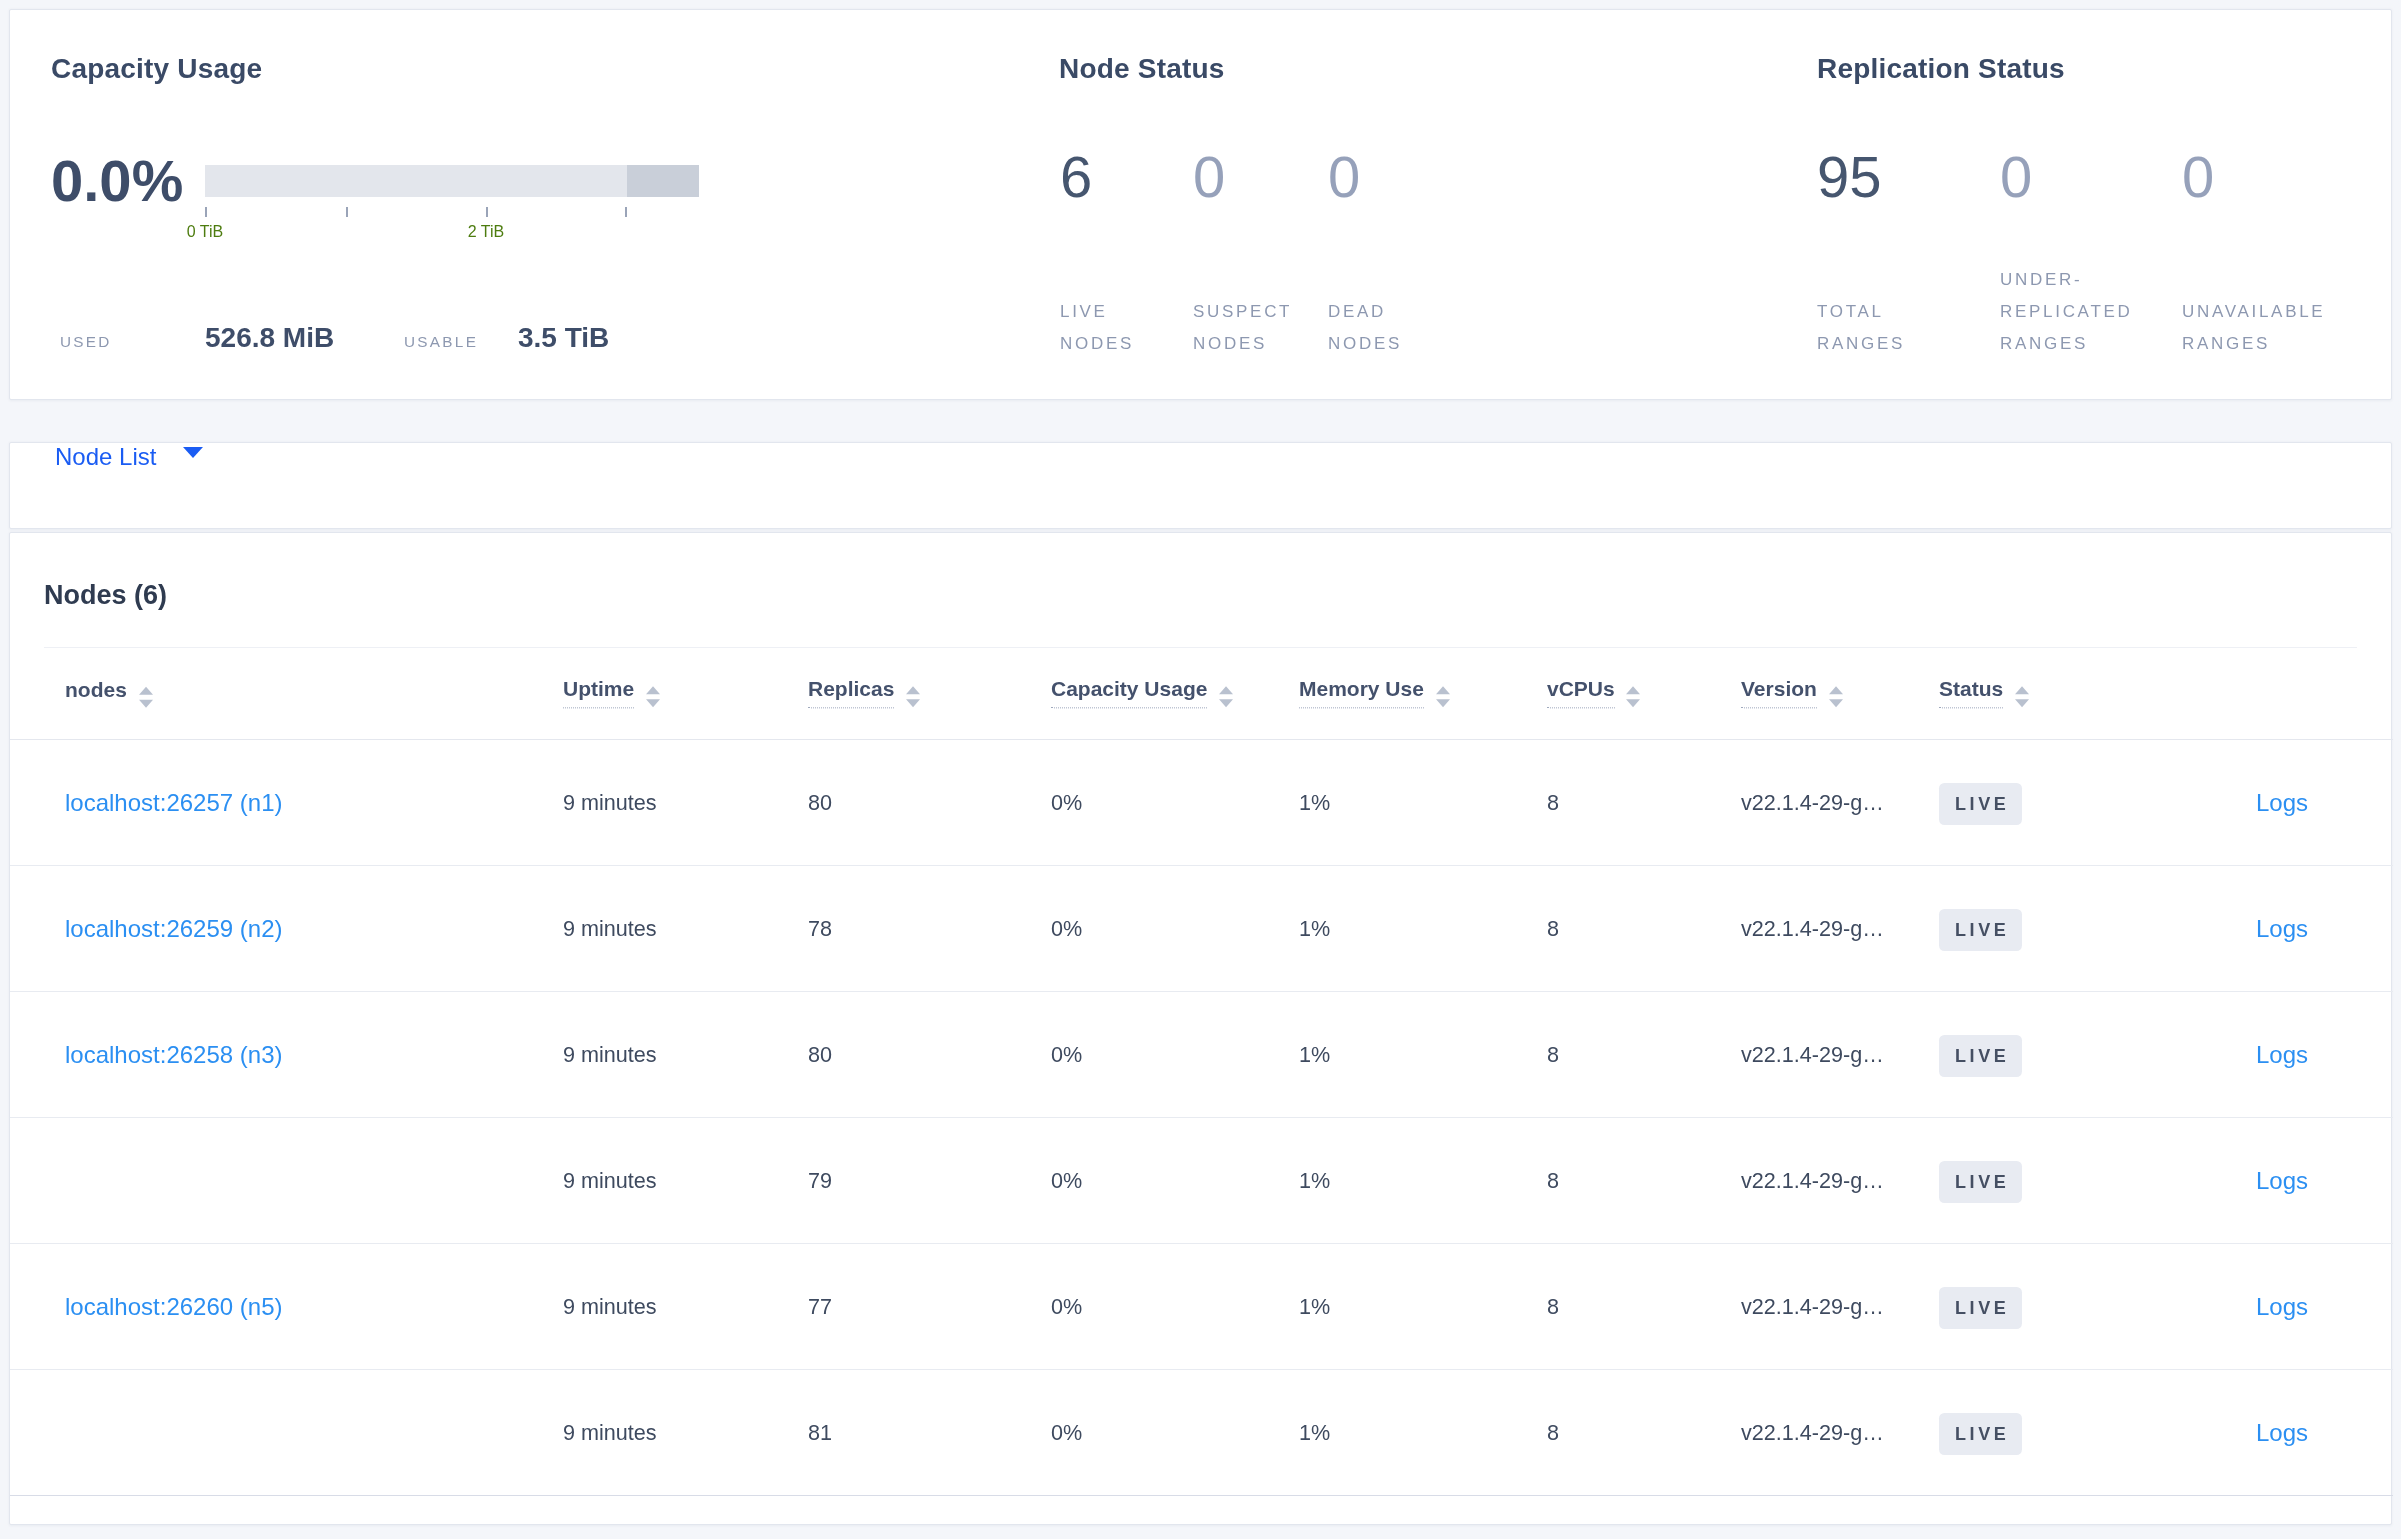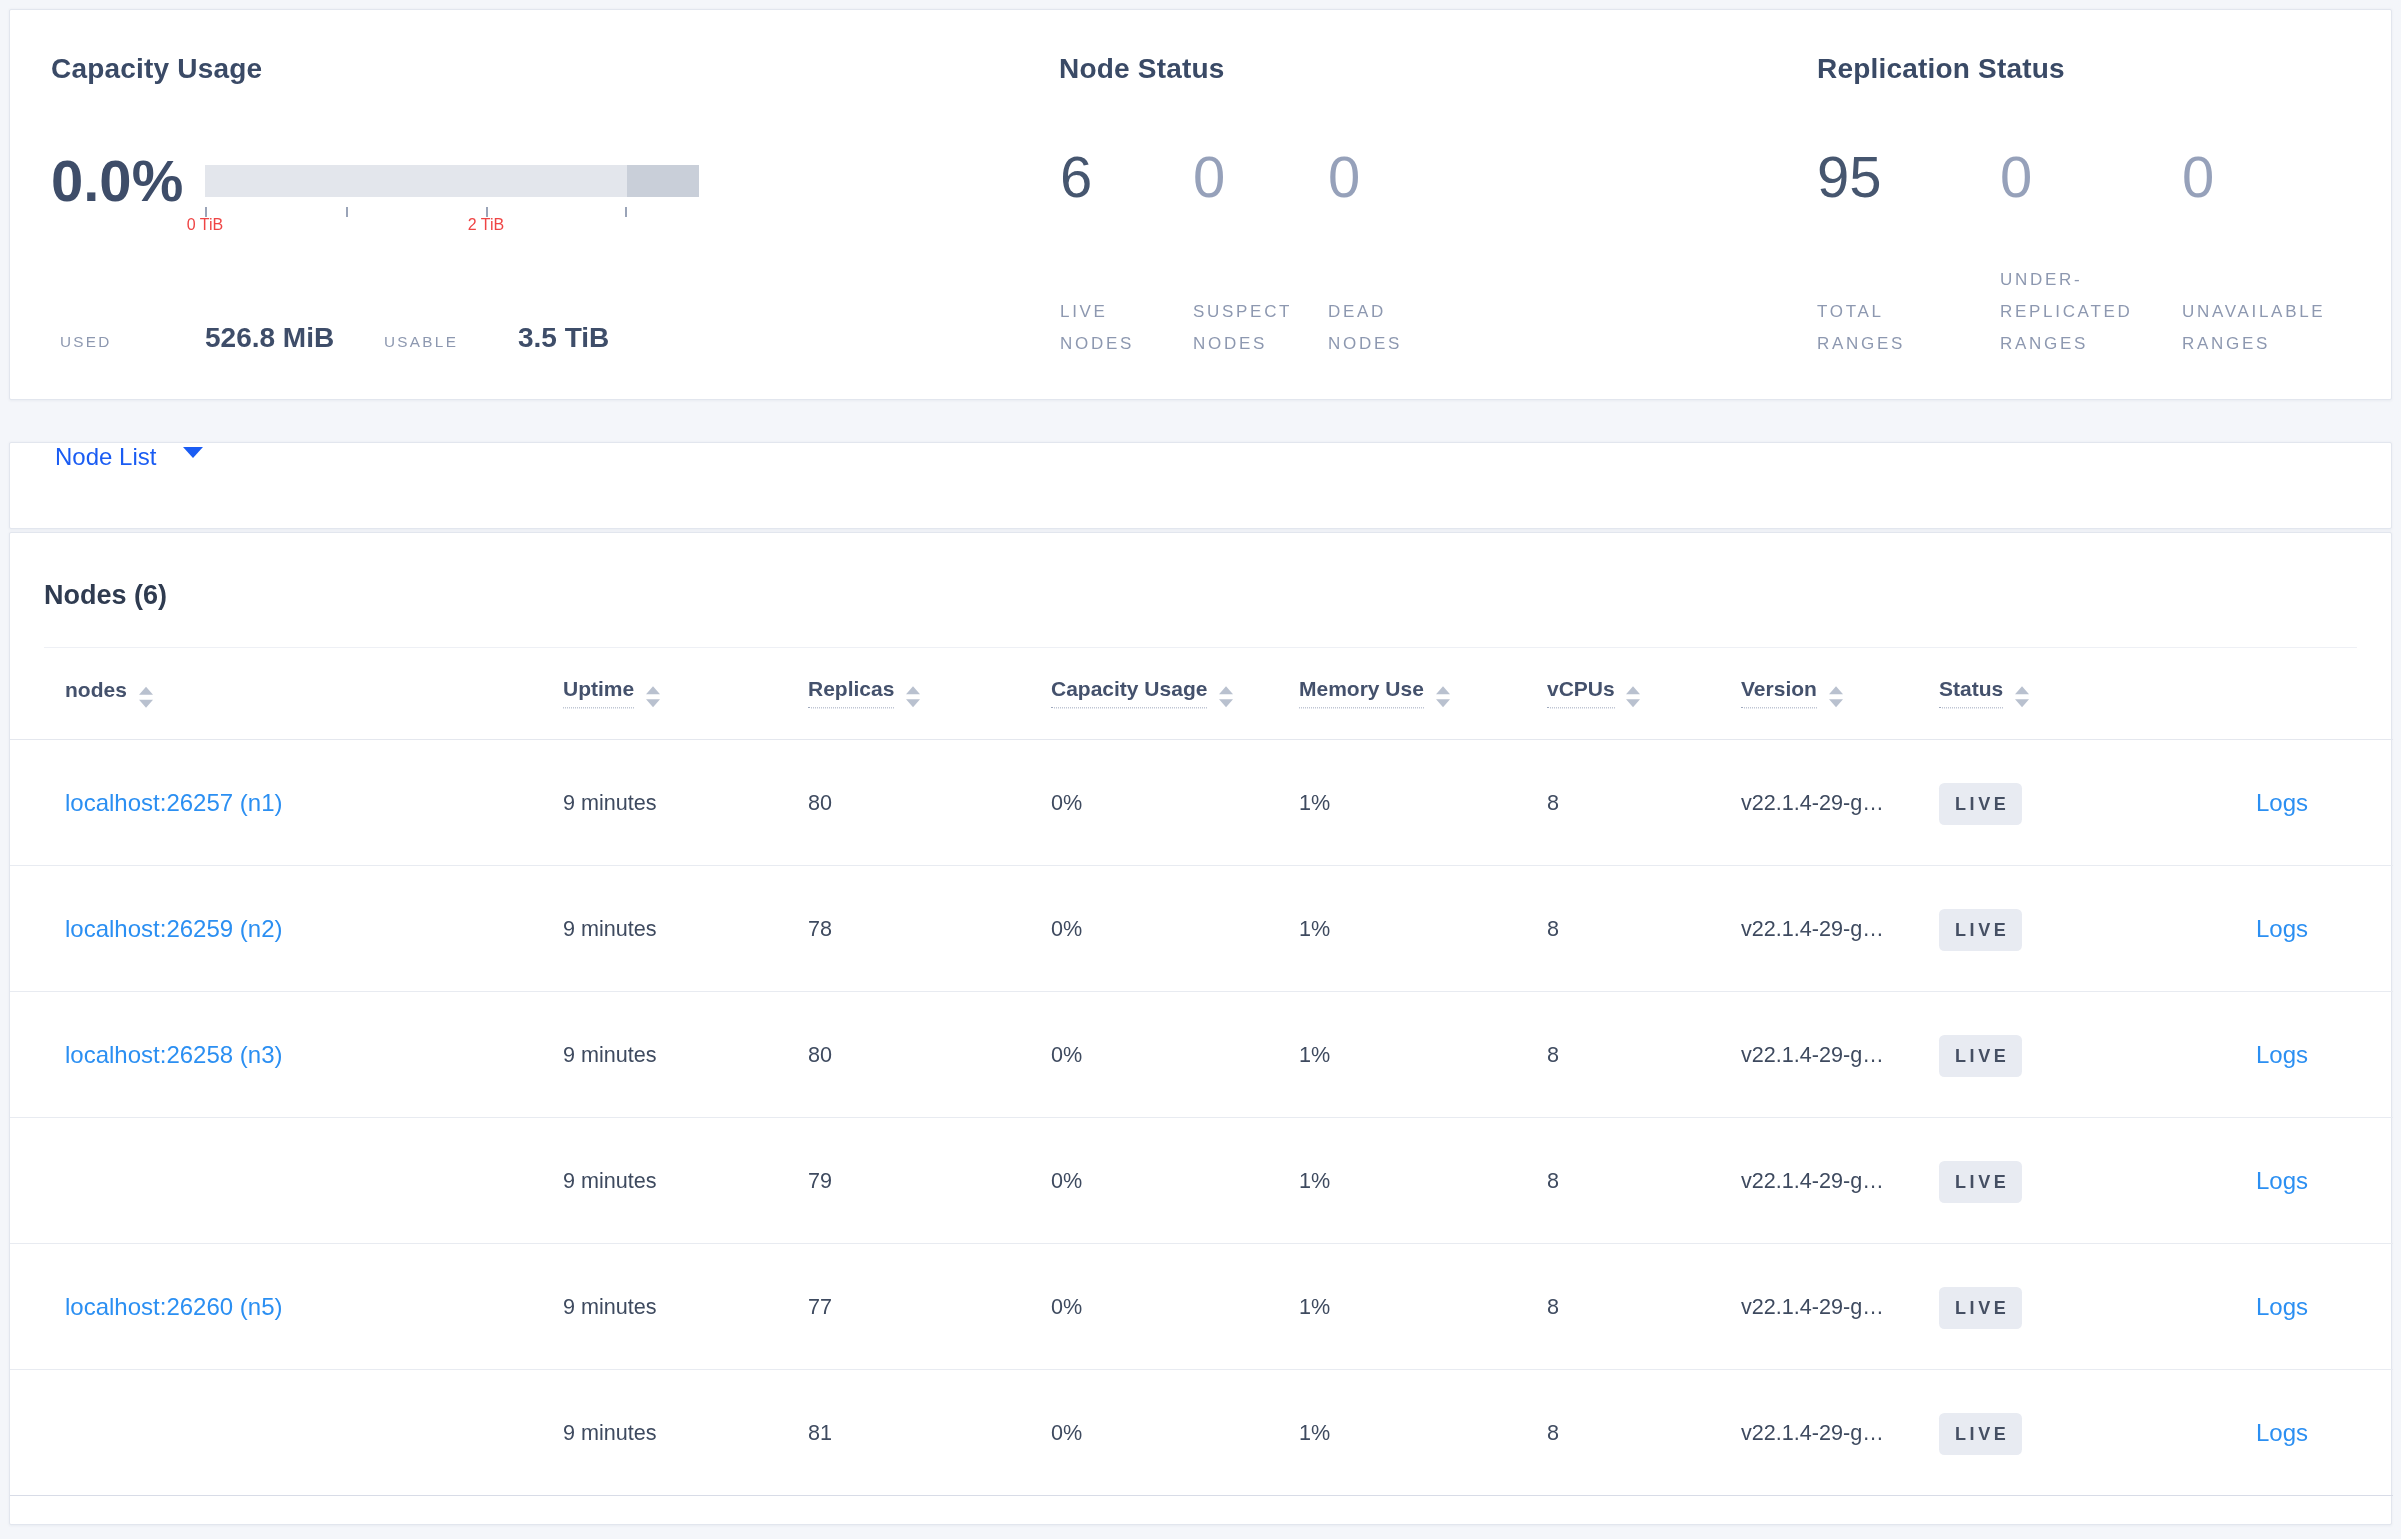--- a/index.html
+++ b/index.html
@@ -28,22 +28,22 @@
     position:absolute;left:0;bottom:0;
     font-size:17px;line-height:32px;letter-spacing:2.7px;color:#8d98b0;
     white-space:nowrap;
   }
   
   #cap-percent{position:absolute;left:41px;top:137px;font-size:58px;line-height:67px;font-weight:700;color:#3e4d69;}
   #cap-bar{position:absolute;left:195px;top:155px;width:494px;height:32px;background:#e3e6ec;}
   #cap-bar-reserved{position:absolute;left:422px;top:0;width:72px;height:32px;background:#c9cfd9;}
   .cap-tick{position:absolute;top:197px;width:1.8px;height:10px;background:#9aa4b8;}
   .cap-tick-label{
-    position:absolute;top:206px;width:108px;margin-left:-54px;text-align:center;
-    font-size:16px;color:#ef4444;
+    position:absolute;top:213px;width:108px;margin-left:-54px;text-align:center;
+    font-size:16px;color:#4d7c0f;
   }
   .cap-kv-label{position:absolute;top:323px;font-size:15.3px;letter-spacing:2.3px;color:#8d98b0;}
   .cap-kv-value{position:absolute;top:312px;font-size:28px;font-weight:600;color:#3e4d69;}
   
   #nodelist-card{left:9px;top:442px;width:2383px;height:87px;}
   #nodelist-btn{
     position:absolute;left:45px;top:0;height:87px;display:flex;align-items:flex-start;
     cursor:pointer;background:none;border:none;padding:0;
     font-family:inherit;font-size:24px;font-weight:500;color:#1a5cf3;
   }
@@ -115,21 +115,21 @@
     <div id="cap-bar-reserved"></div>
   </div>
   <div class="cap-tick" style="left:195px"></div>
   <div class="cap-tick" style="left:336px"></div>
   <div class="cap-tick" style="left:476px"></div>
   <div class="cap-tick" style="left:615px"></div>
   <div class="cap-tick-label" style="left:195px">0 TiB</div>
   <div class="cap-tick-label" style="left:476px">2 TiB</div>
   <div class="cap-kv-label" style="left:50px">USED</div>
   <div class="cap-kv-value" style="left:195px">526.8 MiB</div>
-  <div class="cap-kv-label" style="left:374px">USABLE</div>
+  <div class="cap-kv-label" style="left:394px">USABLE</div>
   <div class="cap-kv-value" style="left:508px">3.5 TiB</div>
 
   <h2 class="section-title" style="left:1049px">Node Status</h2>
   <div class="stat-col" style="left:1050px">
     <div class="stat-num">6</div>
     <div class="stat-label">
       <div>LIVE</div>
       <div>NODES</div>
     </div>
   </div>

